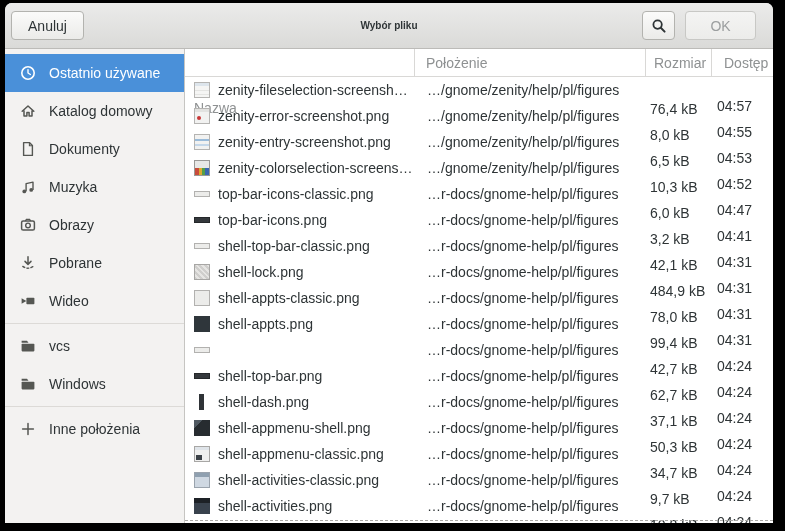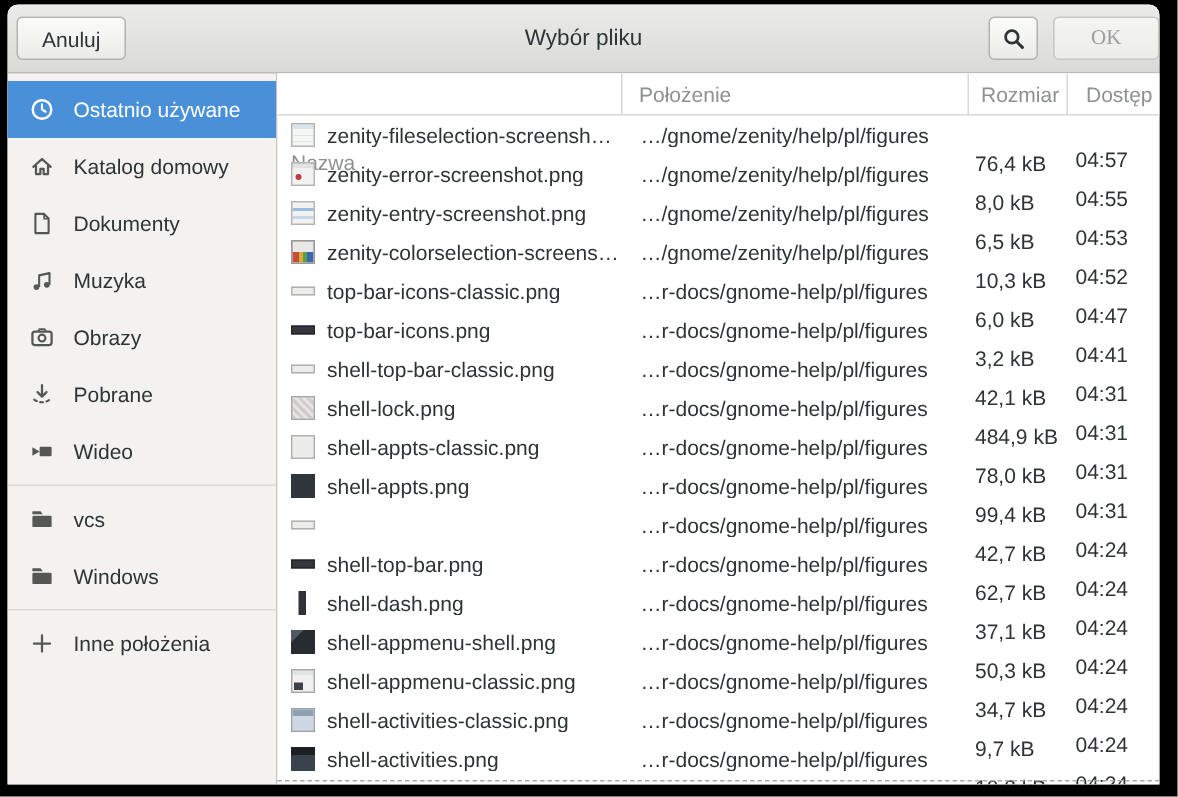--- a/index.html
+++ b/index.html
@@ -24,28 +24,28 @@
   }
   .btn {
     height:29px; border-radius:4px; border:1px solid #b3b3af;
     background:linear-gradient(to bottom,#fbfbfa,#ebebe9);
     color:#2e3436; font-size:14px;
     display:flex; align-items:center; justify-content:center;
   }
   .btn-cancel { margin-left:6px; width:73px; }
   .hb-title {
     position:absolute; left:50%; transform:translateX(-50%);
-    font-weight:normal; font-size:15px; color:#2e3436; white-space:nowrap;
+    font-weight:bold; font-size:10px; color:#2e3436; white-space:nowrap;
   }
   .btn-search { width:33px; margin-left:auto; }
   .btn-search svg { display:block; }
   .btn-ok {
-    width:71px; margin:0 0 0 10px;
+    width:71px; margin:0 17px 0 10px;
     background:linear-gradient(to bottom,#f4f4f3,#ececea);
-    border-color:#c8c8c5; color:#9b9e9f;font-family:Liberation Serif, serif;
+    border-color:#c8c8c5; color:#9b9e9f;
   }
   
   .content { flex:1; display:flex; min-height:0; }
   .sidebar {
     width:180px; flex:none; background:#f3f2f1;
     border-right:1px solid #c6c5c2; padding-top:5px;
   }
   .side-item {
     height:38px; display:flex; align-items:center;
     padding-left:15px; gap:13px; font-size:14px; color:#2e3436; cursor:default;

